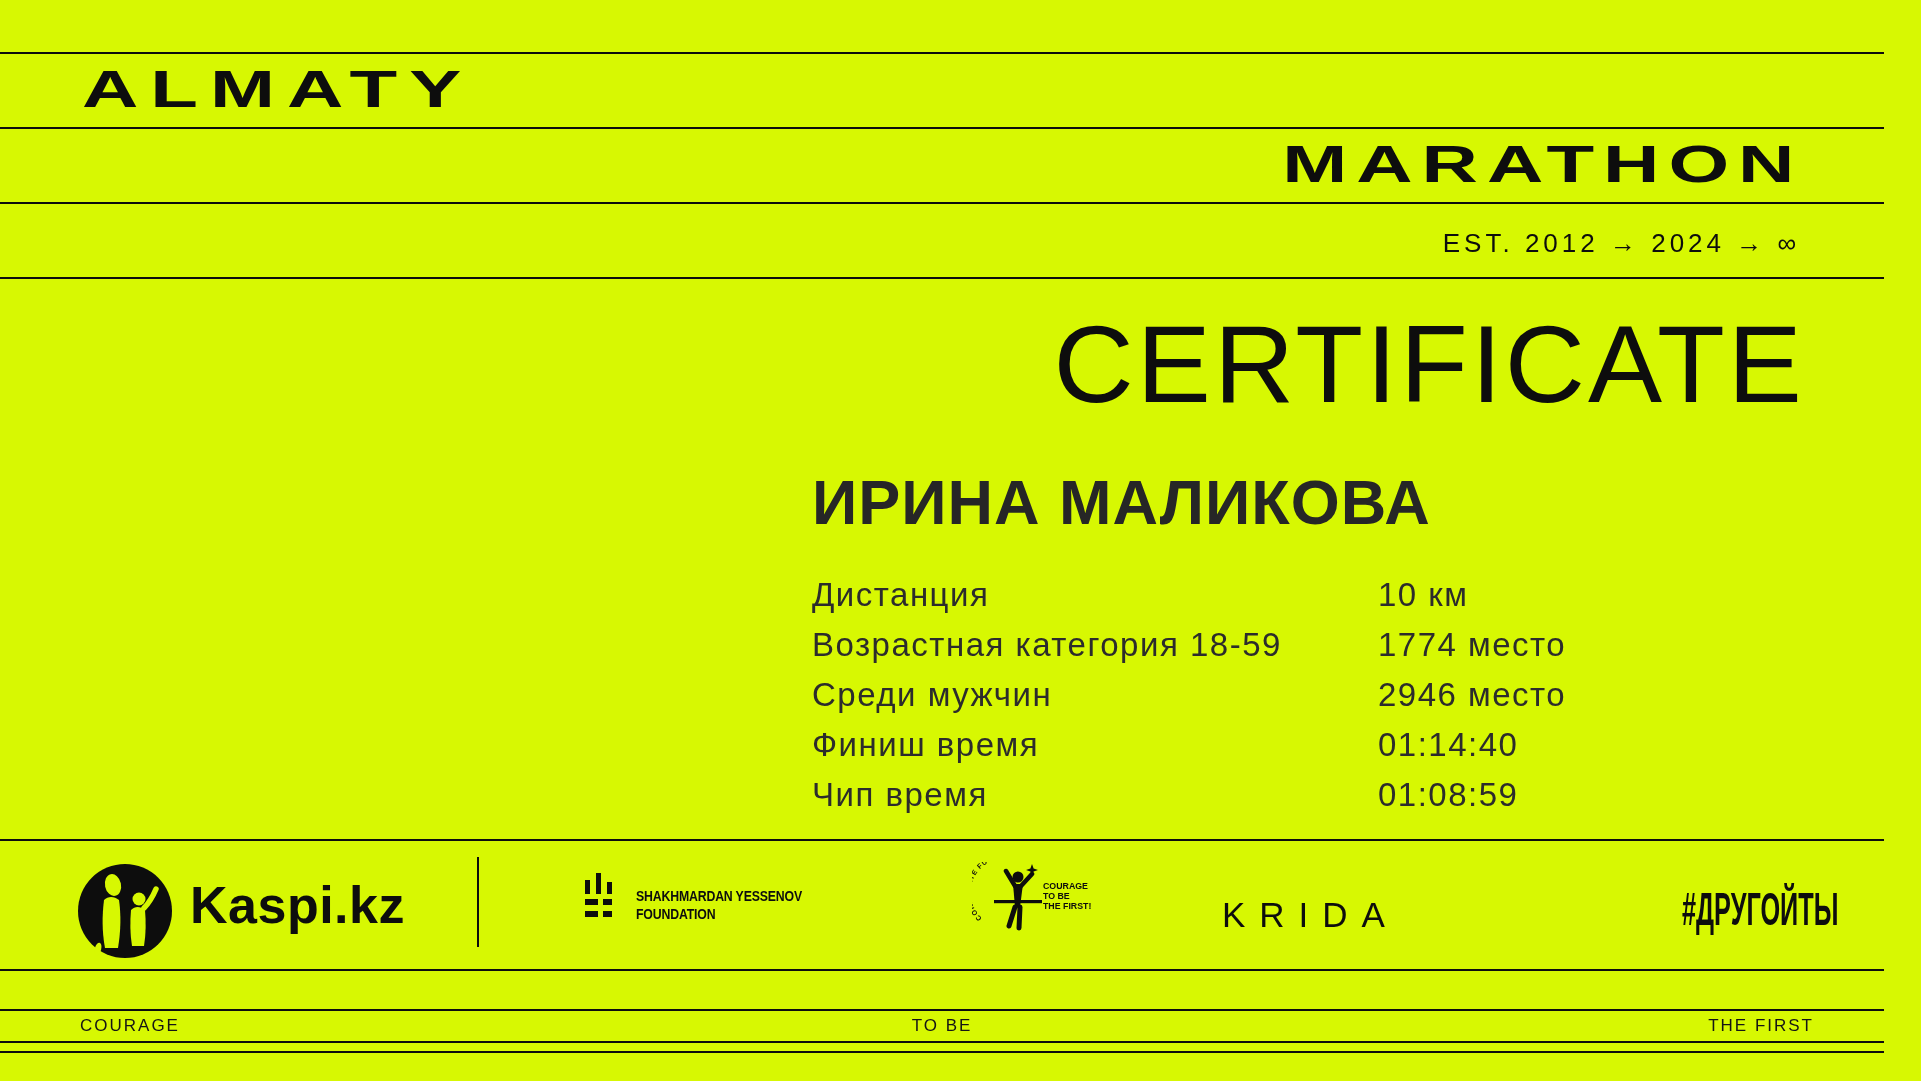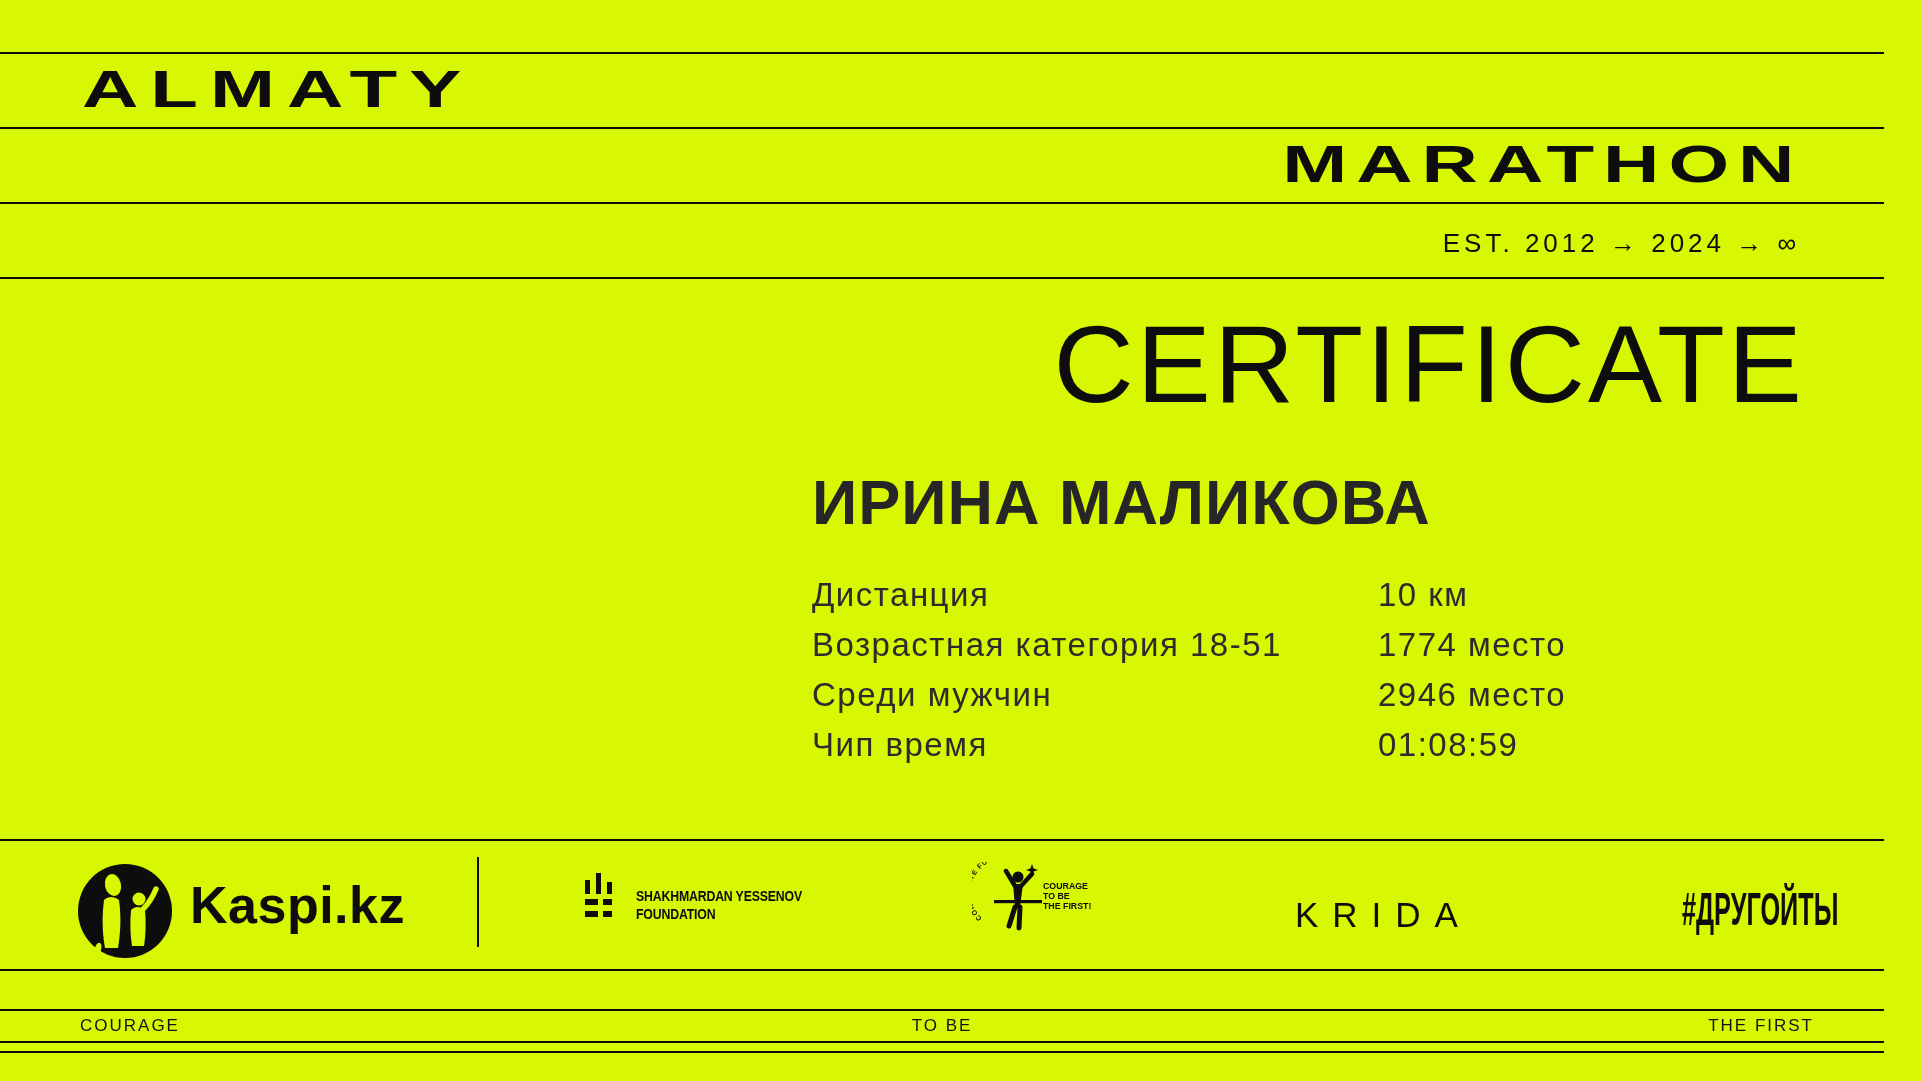--- a/index.html
+++ b/index.html
@@ -47,21 +47,21 @@
   }
   .sponsor-div { left:477px; top:16px; height:90px; }
   .yessenov-mark { position:absolute; left:585px; top:32px; width:28px; height:47px; }
   .yessenov-text {
     position:absolute; left:636px; top:46px; font-size:15px; font-weight:700;
     line-height:18px; letter-spacing:-0.2px; white-space:nowrap;
     transform:scaleX(0.82); transform-origin:left center;
   }
   .cf-logo { position:absolute; left:972px; top:21px; width:125px; height:72px; }
   .krida {
-    position:absolute; left:1295px; top:54px; line-height:40px;
+    position:absolute; left:1222px; top:54px; line-height:40px;
     font-size:35px; font-weight:400; letter-spacing:14px; white-space:nowrap;
   }
   .hashtag {
     position:absolute; right:83px; top:43px; line-height:50px;
     font-size:46px; font-weight:700; white-space:nowrap;
     transform:scaleX(0.55); transform-origin:right center;
   }
 
   .bottom-band {
     position:absolute; left:0; right:0; top:1009px; height:34px; line-height:34px;
@@ -90,26 +90,30 @@
 
   <div class="cert-title">CERTIFICATE</div>
   <div class="recipient">ИРИНА МАЛИКОВА</div>
 
   <div class="results">
     <div class="row">
       <span>Дистанция</span>
       <span class="val">10 км</span>
     </div>
     <div class="row">
-      <span>Возрастная категория 18-51</span>
+      <span>Возрастная категория 18-59</span>
       <span class="val">1774 место</span>
     </div>
     <div class="row">
       <span>Среди мужчин</span>
       <span class="val">2946 место</span>
+    </div>
+    <div class="row">
+      <span>Финиш время</span>
+      <span class="val">01:14:40</span>
     </div>
     <div class="row">
       <span>Чип время</span>
       <span class="val">01:08:59</span>
     </div>
   </div>
 
   <div class="hline" style="top:839px"></div>
   <div class="hline" style="top:969px"></div>
 

